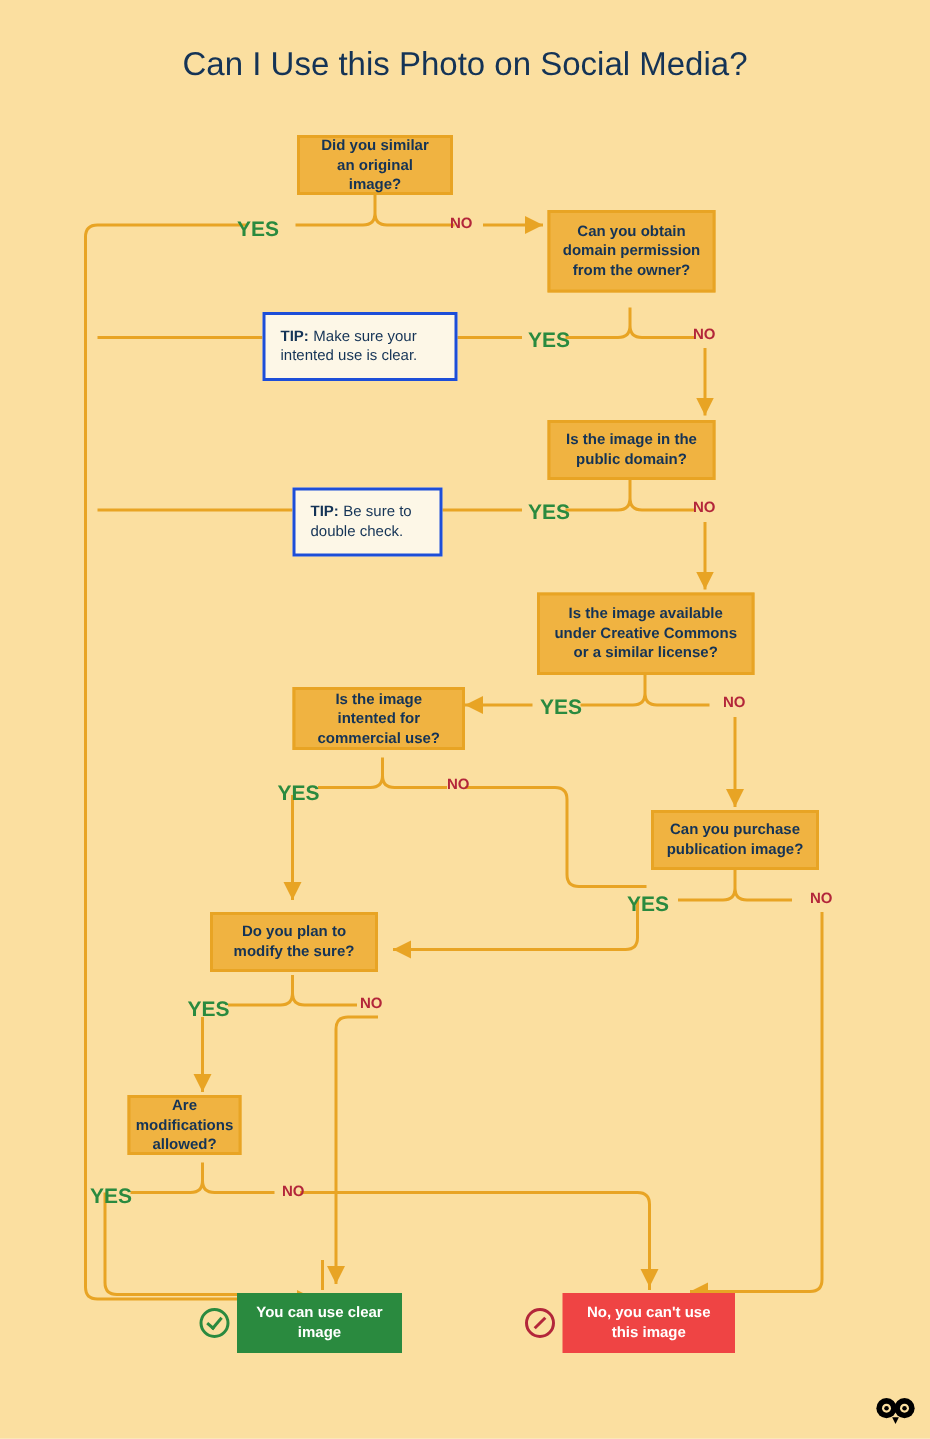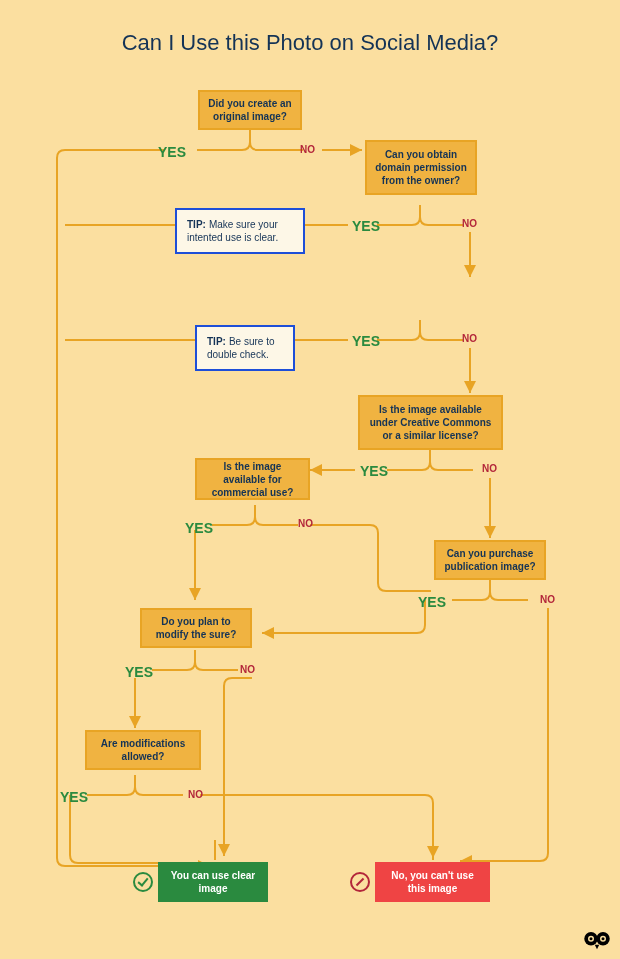--- a/index.html
+++ b/index.html
@@ -86,54 +86,55 @@
 
       <path d="M70,795 v60 q0,8 8,8 h130"></path>
 
       <path d="M200,795 h225 q8,0 8,8 v55" marker-end="url(#ah)"></path>
 
       <path d="M215,840 v20"></path>
       <path d="M433,840 v20"></path>
     </g>
   </svg>
 
-  <div class="box" style="left:198px;top:90px;width:104px;height:40px">Did you create an original image?</div>
+  <div class="box" style="left:198px;top:90px;width:104px;height:40px">Did you similar an original image?</div>
   <div class="yes" style="left:158px;top:144px">YES</div>
   <div class="no" style="left:300px;top:144px">NO</div>
 
   <div class="box" style="left:365px;top:140px;width:112px;height:55px">Can you obtain domain permission from the owner?</div>
   <div class="yes" style="left:352px;top:218px">YES</div>
   <div class="no" style="left:462px;top:218px">NO</div>
   <div class="tip" style="left:175px;top:208px;width:130px">
       <span><b>TIP:</b><span>Make sure your intented use is clear.</span></span>
     </div>
 
+  <div class="box" style="left:365px;top:280px;width:112px;height:40px">Is the image in the public domain?</div>
   <div class="yes" style="left:352px;top:333px">YES</div>
   <div class="no" style="left:462px;top:333px">NO</div>
   <div class="tip" style="left:195px;top:325px;width:100px">
       <span><b>TIP:</b><span>Be sure to double check.</span></span>
     </div>
 
   <div class="box" style="left:358px;top:395px;width:145px;height:55px">Is the image available under Creative Commons or a similar license?</div>
   <div class="yes" style="left:360px;top:463px">YES</div>
   <div class="no" style="left:482px;top:463px">NO</div>
 
-  <div class="box" style="left:195px;top:458px;width:115px;height:42px">Is the image available for commercial use?</div>
+  <div class="box" style="left:195px;top:458px;width:115px;height:42px">Is the image intented for commercial use?</div>
   <div class="yes" style="left:185px;top:520px">YES</div>
   <div class="no" style="left:298px;top:518px">NO</div>
 
   <div class="box" style="left:434px;top:540px;width:112px;height:40px">Can you purchase publication image?</div>
   <div class="yes" style="left:418px;top:594px">YES</div>
   <div class="no" style="left:540px;top:594px">NO</div>
 
   <div class="box" style="left:140px;top:608px;width:112px;height:40px">Do you plan to modify the sure?</div>
   <div class="yes" style="left:125px;top:664px">YES</div>
   <div class="no" style="left:240px;top:664px">NO</div>
 
-  <div class="box" style="left:85px;top:730px;width:116px;height:40px">Are modifications allowed?</div>
+  <div class="box" style="left:85px;top:730px;width:76px;height:40px">Are modifications allowed?</div>
   <div class="yes" style="left:60px;top:789px">YES</div>
   <div class="no" style="left:188px;top:789px">NO</div>
 
   <div class="icon-circ icon-check" style="left:133px;top:872px"></div>
   <div class="result green" style="left:158px;top:862px;width:110px;height:40px">You can use clear image</div>
 
   <div class="icon-circ icon-no" style="left:350px;top:872px"></div>
   <div class="result red" style="left:375px;top:862px;width:115px;height:40px">No, you can't use this image</div>
 
   <div class="owl">

